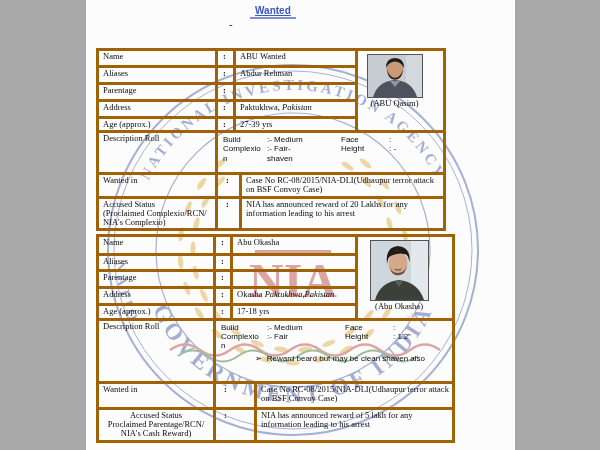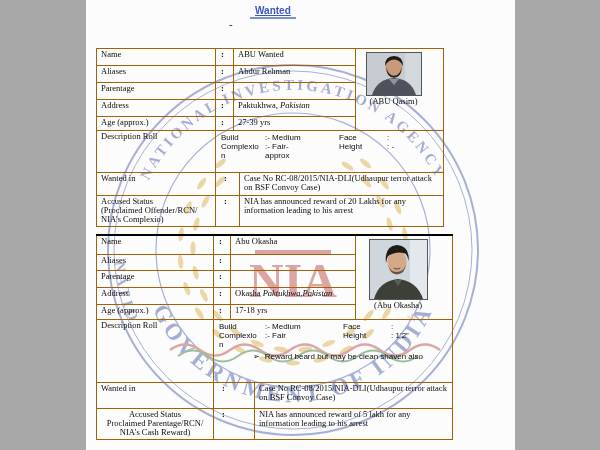--- a/index.html
+++ b/index.html
@@ -6,21 +6,21 @@
   .screen{position:relative;width:600px;height:450px;background:#a8a8a8;overflow:hidden;
           font-family:"Liberation Serif",serif;}
   .page{position:absolute;left:86px;top:0;width:429px;height:450px;background:#fcfcfc;}
   .watermark{position:absolute;left:86px;top:0;width:429px;height:450px;z-index:1;}
   .title{position:absolute;left:250px;top:5px;z-index:3;
          font-family:"Liberation Sans",sans-serif;font-size:10px;font-weight:bold;
          color:#3c56c0;text-decoration:underline;border-bottom:2px solid #7d90cf;
          padding:0 5px 1px 5px;}
   .title-dash{position:absolute;left:229px;top:18px;z-index:3;font-size:11px;font-weight:bold;color:#333;}
   table{border-collapse:collapse;table-layout:fixed;position:absolute;background:transparent;z-index:2;}
-  td{border:1px solid #a16207;font:8.5px/1.08 "Liberation Serif",serif;color:#0d0d0d;
+  td{border:3px solid #a16207;font:8.5px/1.08 "Liberation Serif",serif;color:#0d0d0d;
      padding:1px 2px 1px 4px;vertical-align:top;overflow:hidden;}
   .t1{left:96px;top:48px;width:347px;}
   .t2{left:96px;top:234px;width:356px;border-top:2.5px solid #000;}
   .colon{font-weight:bold;padding-left:5px;}
   .colon2{font-weight:bold;padding-left:8px;}
   .val i{}
   .desc{font-family:"Liberation Sans",sans-serif;font-size:8px;line-height:1.15;padding:2px 0 0 5px;}
   .g1{display:grid;grid-template-columns:44px 74px 48px 1fr;}
   .g2{display:grid;grid-template-columns:46px 78px 48px 1fr;}
   .note{margin-top:3px;padding-left:34px;font-family:"Liberation Sans",sans-serif;font-size:8px;}
@@ -162,33 +162,33 @@
         <div class="g1">
           <span>Build</span>
               <span>:- Medium</span>
               <span>Face</span>
               <span>:</span>
           <span>Complexio</span>
               <span>:- Fair-</span>
               <span>Height</span>
               <span>: -</span>
           <span>n</span>
-              <span>approx</span>
+              <span>shaven</span>
               <span></span>
               <span></span>
         </div>
       </td>
     </tr>
     <tr style="height:23px">
       <td>Wanted in</td>
       <td class="colon2" colspan="2">:</td>
       <td class="val" colspan="2">Case No RC-08/2015/NIA-DLI(Udhaupur terror attack on BSF Convoy Case)</td>
     </tr>
     <tr style="height:29px">
-      <td><span>Accused Status</span><br><span>(Proclaimed Offender/RCN/</span><br><span>NIA's Complexio)</span></td>
+      <td><span>Accused Status</span><br><span>(Proclaimed Complexio/RCN/</span><br><span>NIA's Complexio)</span></td>
       <td class="colon2" colspan="2">:</td>
       <td class="val" colspan="2">NIA has announced reward of  20 Lakhs  for any information leading to his arrest</td>
     </tr>
   </tbody>
     </table>
 
   <table class="t2">
     <colgroup>
         <col style="width:117px">
         <col style="width:17px">

